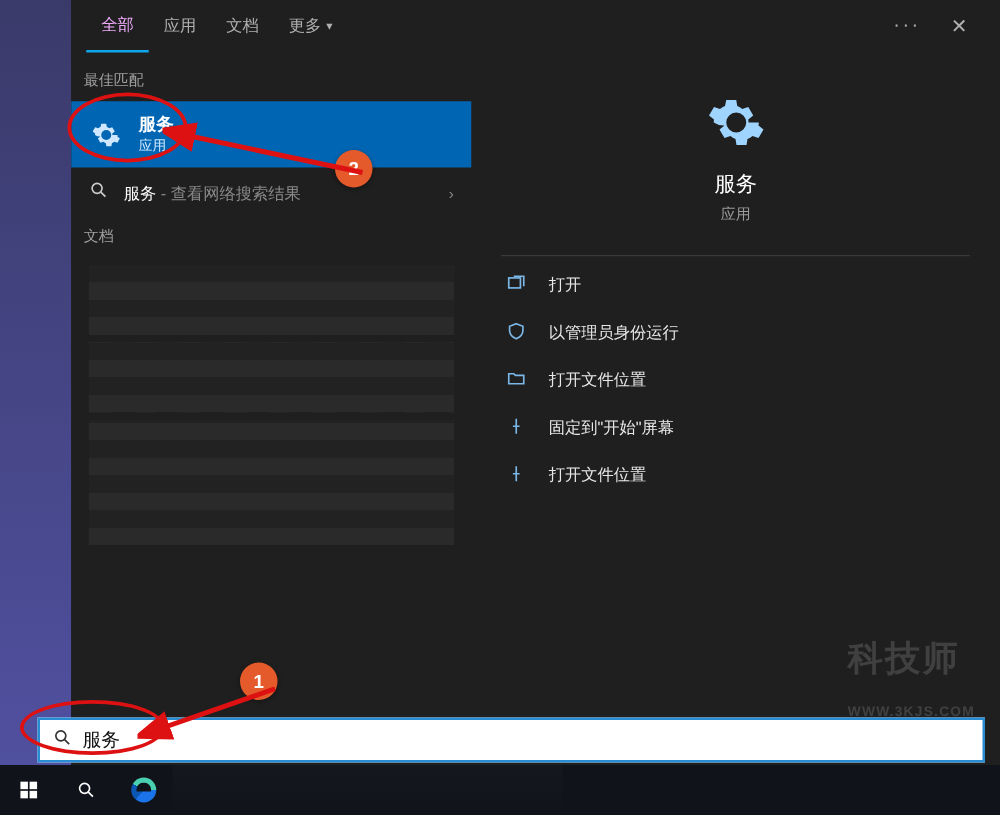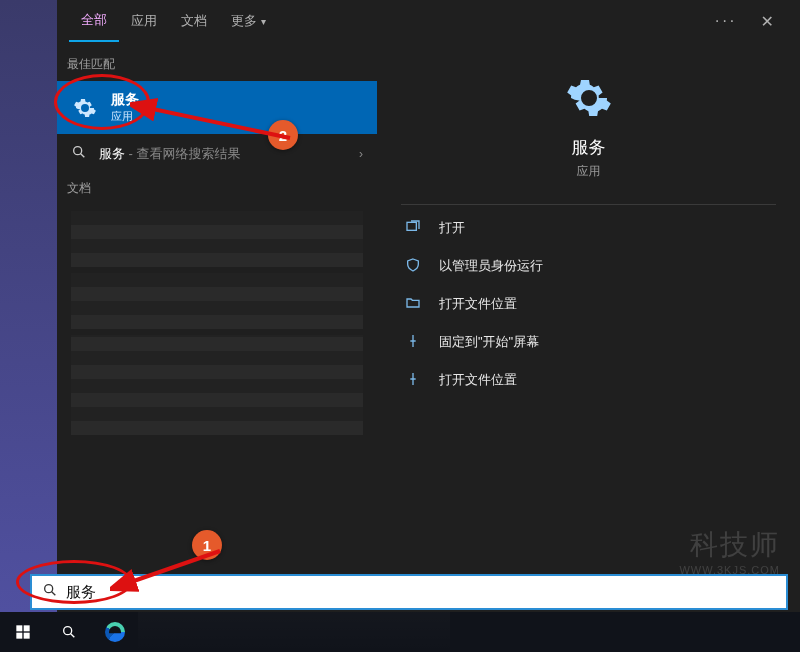--- a/index.html
+++ b/index.html
@@ -81,25 +81,25 @@
   .divider { height: 1px; background: #3a3a3a; margin: 6px 24px 4px; }
 
   .action {
     display: flex; padding: 10px 28px;
     font-size: 13px; color: #e8e8e8; cursor: pointer;
   }
   .action .aicon { width: 20px; margin-right: 14px; color: #7bb8e8; display:flex; }
   .action .aicon svg { width: 16px; height: 16px; }
 
   .watermark {
-    position: absolute; right: 20px; bottom: 76px; text-align: right;
-    color: rgba(255,255,255,.15); font-weight: 400;
+    position: absolute; right: 20px; bottom: 76px; 
+    color: rgba(255,255,255,.15); font-weight: 700;
   }
   .watermark .l1 { font-size: 28px; letter-spacing: 2px; }
-  .watermark .l2 { font-size: 11px; letter-spacing: 1px; margin-top: 0; }
+  .watermark .l2 { font-size: 11px; letter-spacing: 1px; margin-top: 18px; }
 
   .search-bar {
     position: absolute; left: 30px; right: 12px; bottom: 42px; height: 36px;
     background: #fff; border: 2px solid #2a8dd4;
     display: flex; align-items: center; padding: 0 10px;
   }
   .search-bar .sicon { color: #555; margin-right: 8px; }
   .search-bar input {
     border: none; outline: none; font-size: 15px; flex: 1;
     color: #111; font-family: inherit;

